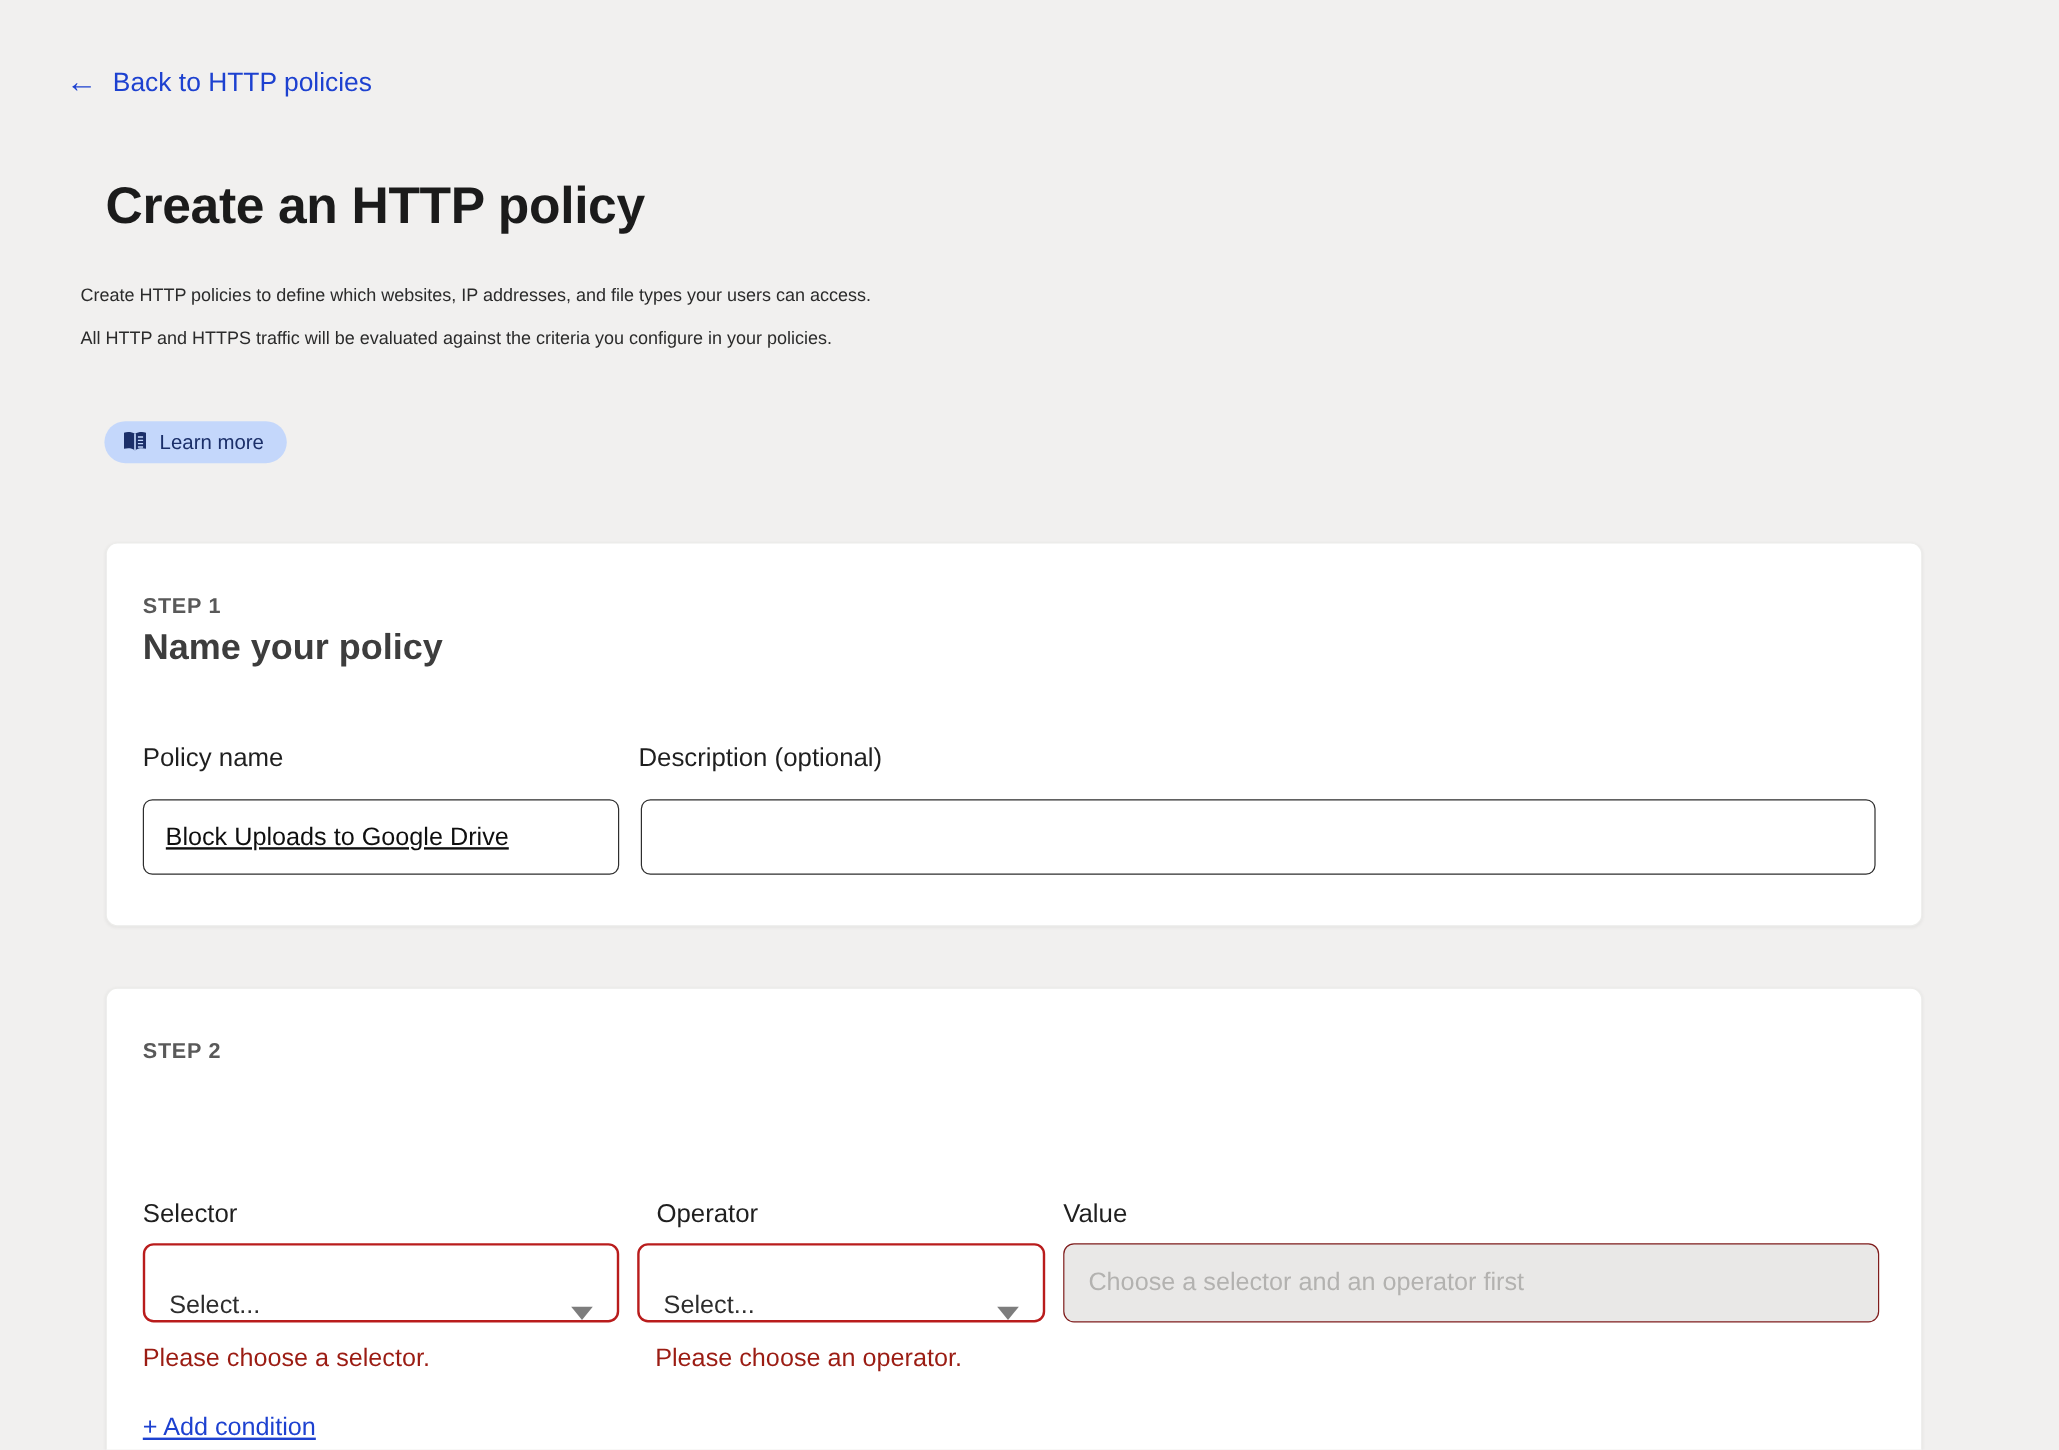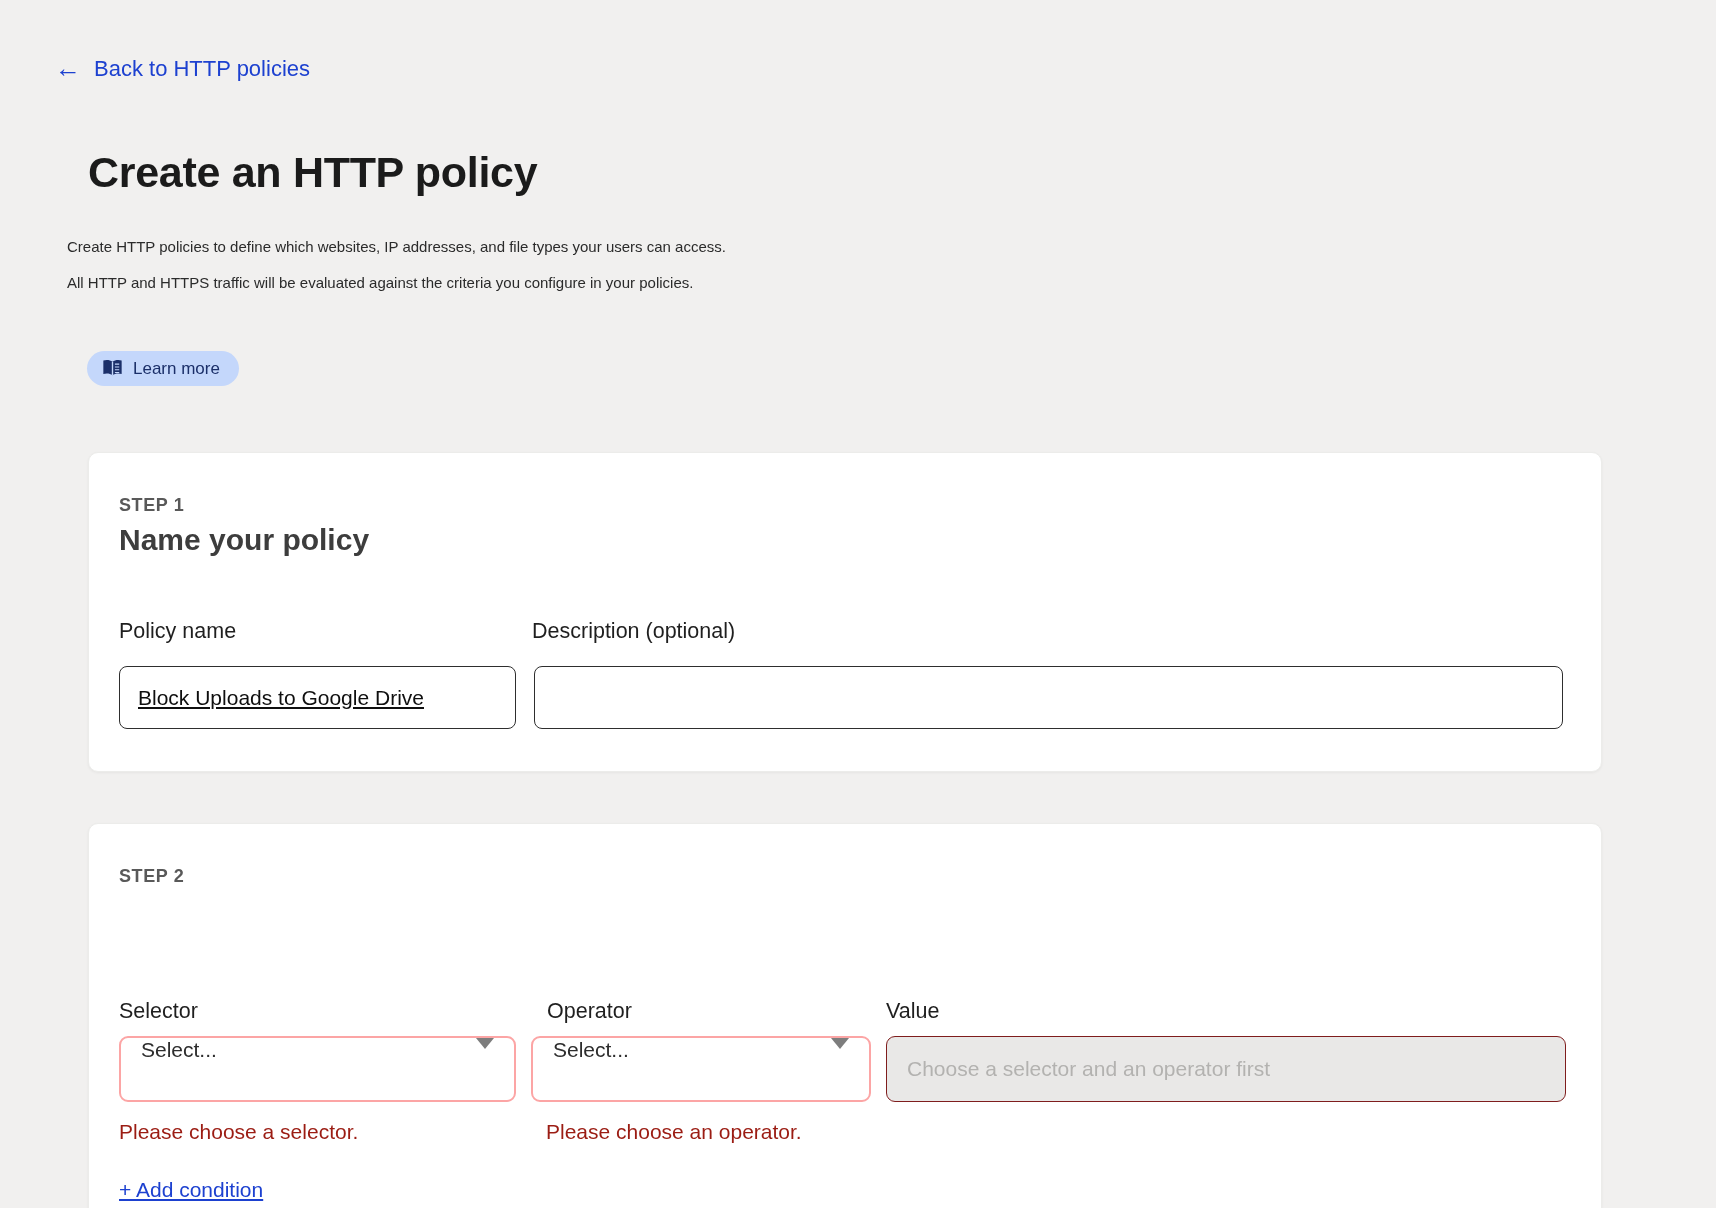--- a/index.html
+++ b/index.html
@@ -88,22 +88,22 @@
   .input-description { left: 445px; width: 1029px; }
 
   
   .lbl-selector { left: 30px; top: 175px; }
   .lbl-operator { left: 458px; top: 175px; }
   .lbl-value    { left: 797px; top: 175px; }
 
   .select-box {
     top: 212px; height: 66px;
     background: #fff;
-    border: 2px solid #fca5a5; border-radius: 9px;
-    display: flex; align-items: flex-start; justify-content: space-between;
+    border: 2px solid #b91c1c; border-radius: 9px;
+    display: flex; align-items: flex-end; justify-content: space-between;
     padding: 0 20px;
     font-size: 21px; color: #2d2d2d;
     cursor: pointer;
   }
   .select-selector { left: 30px; width: 397px; }
   .select-operator { left: 442px; width: 340px; }
   .caret {
     width: 0; height: 0;
     border-left: 9px solid transparent;
     border-right: 9px solid transparent;

